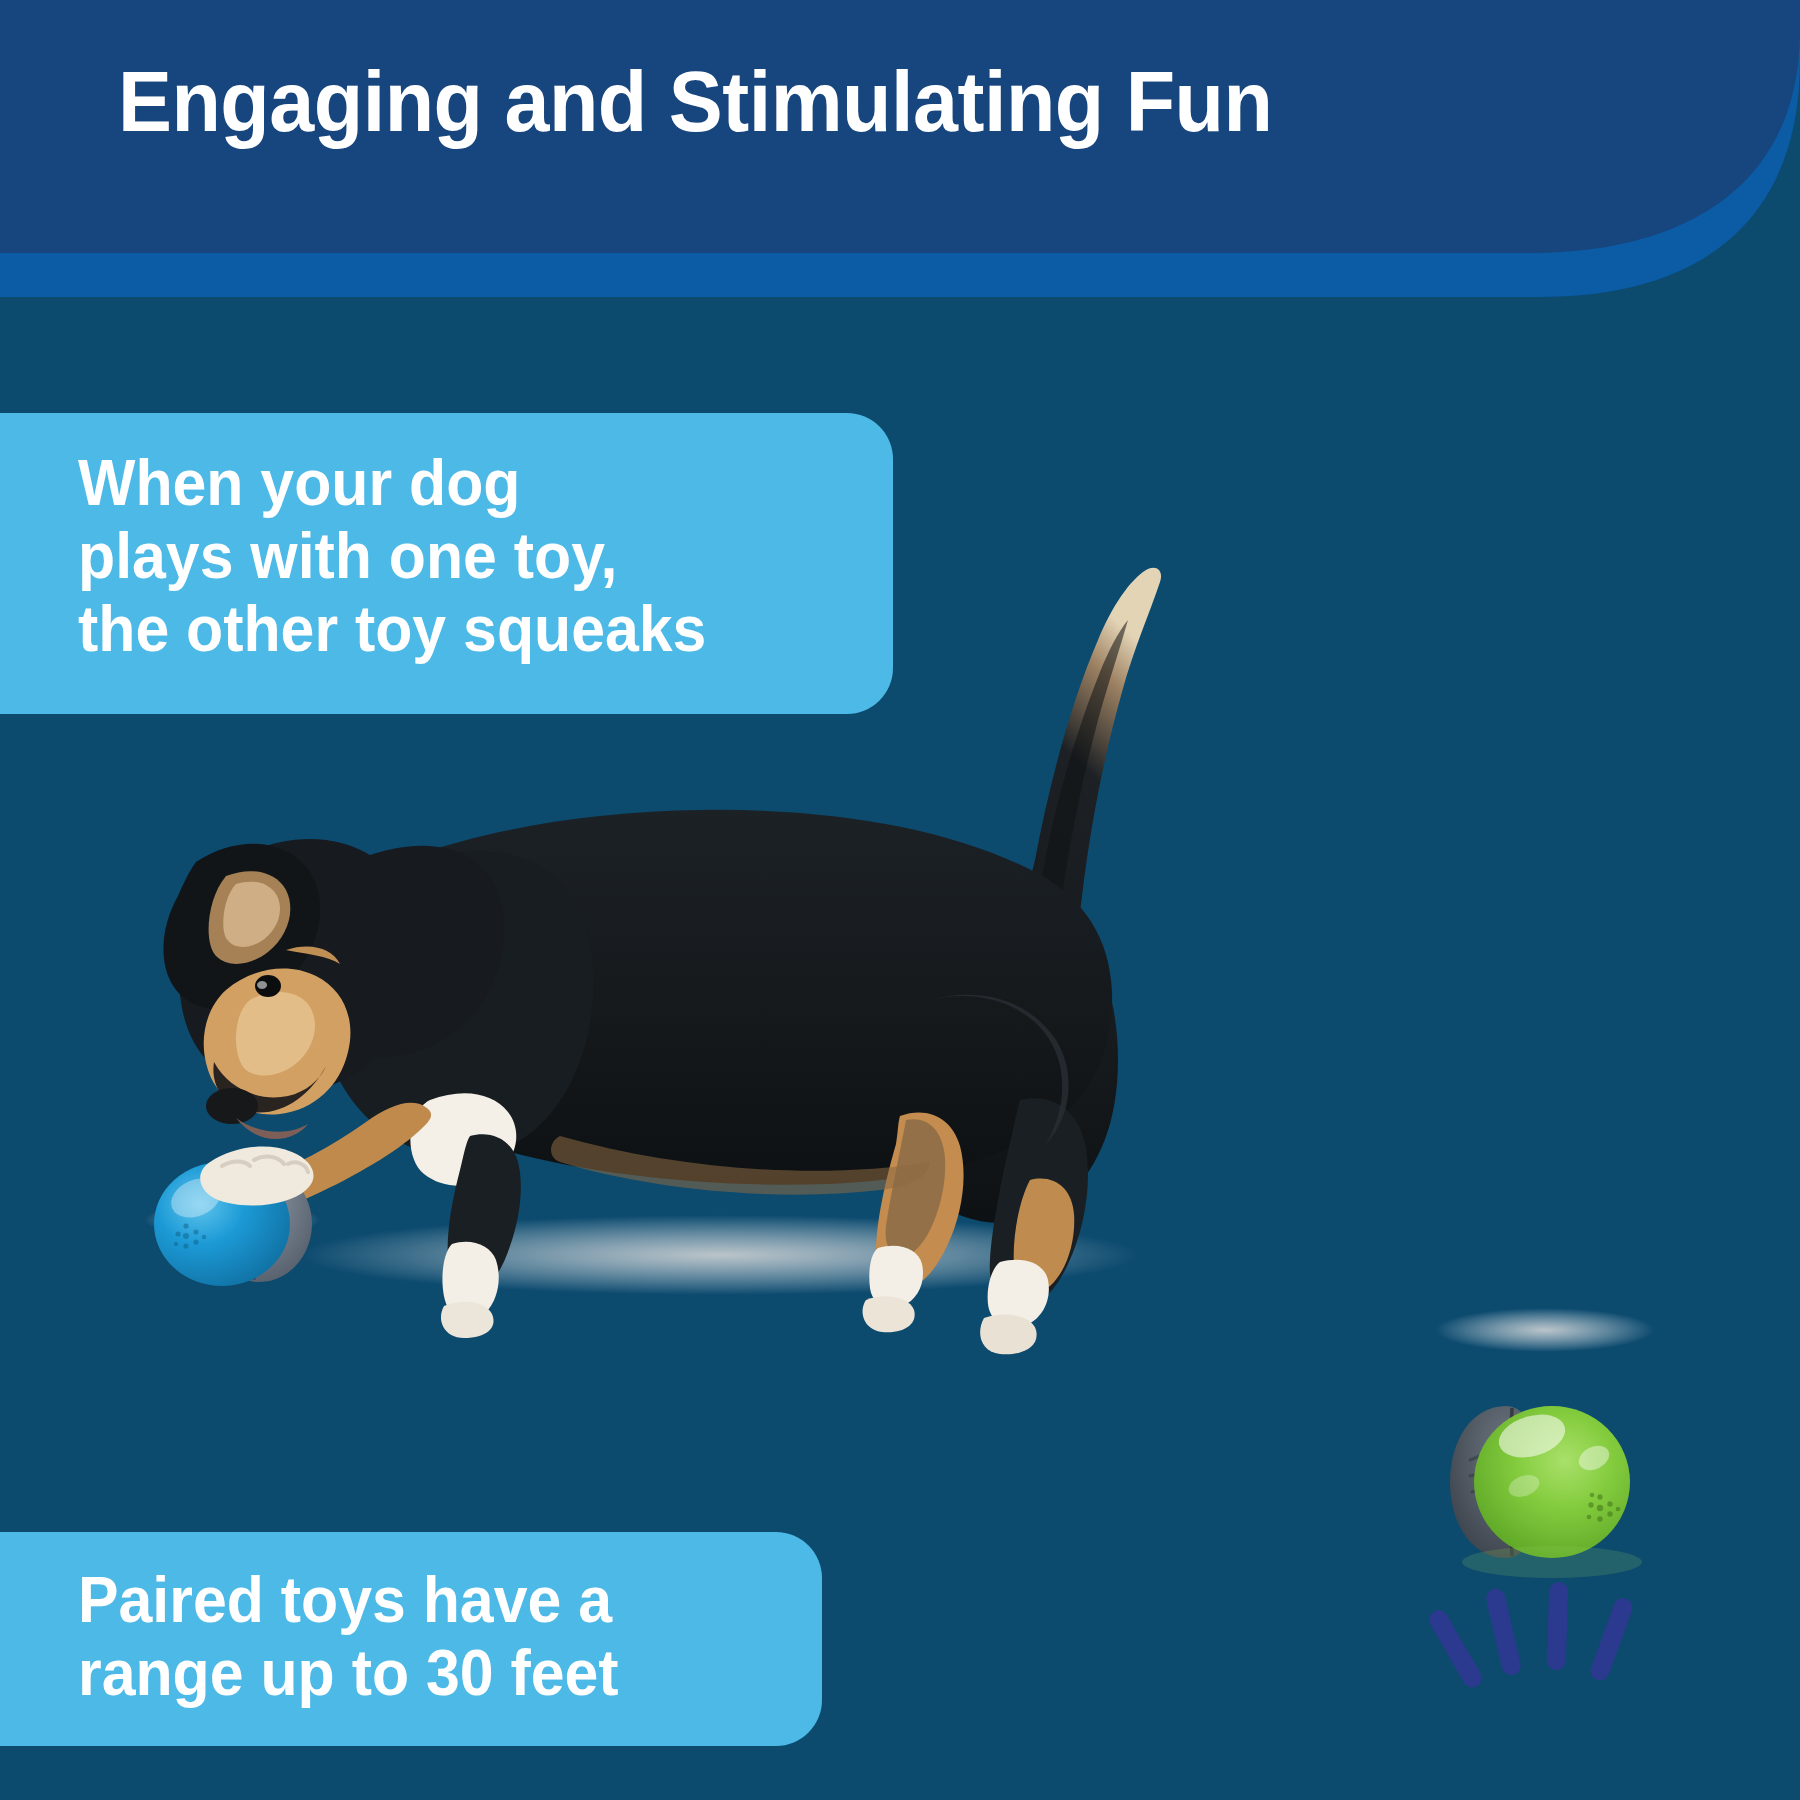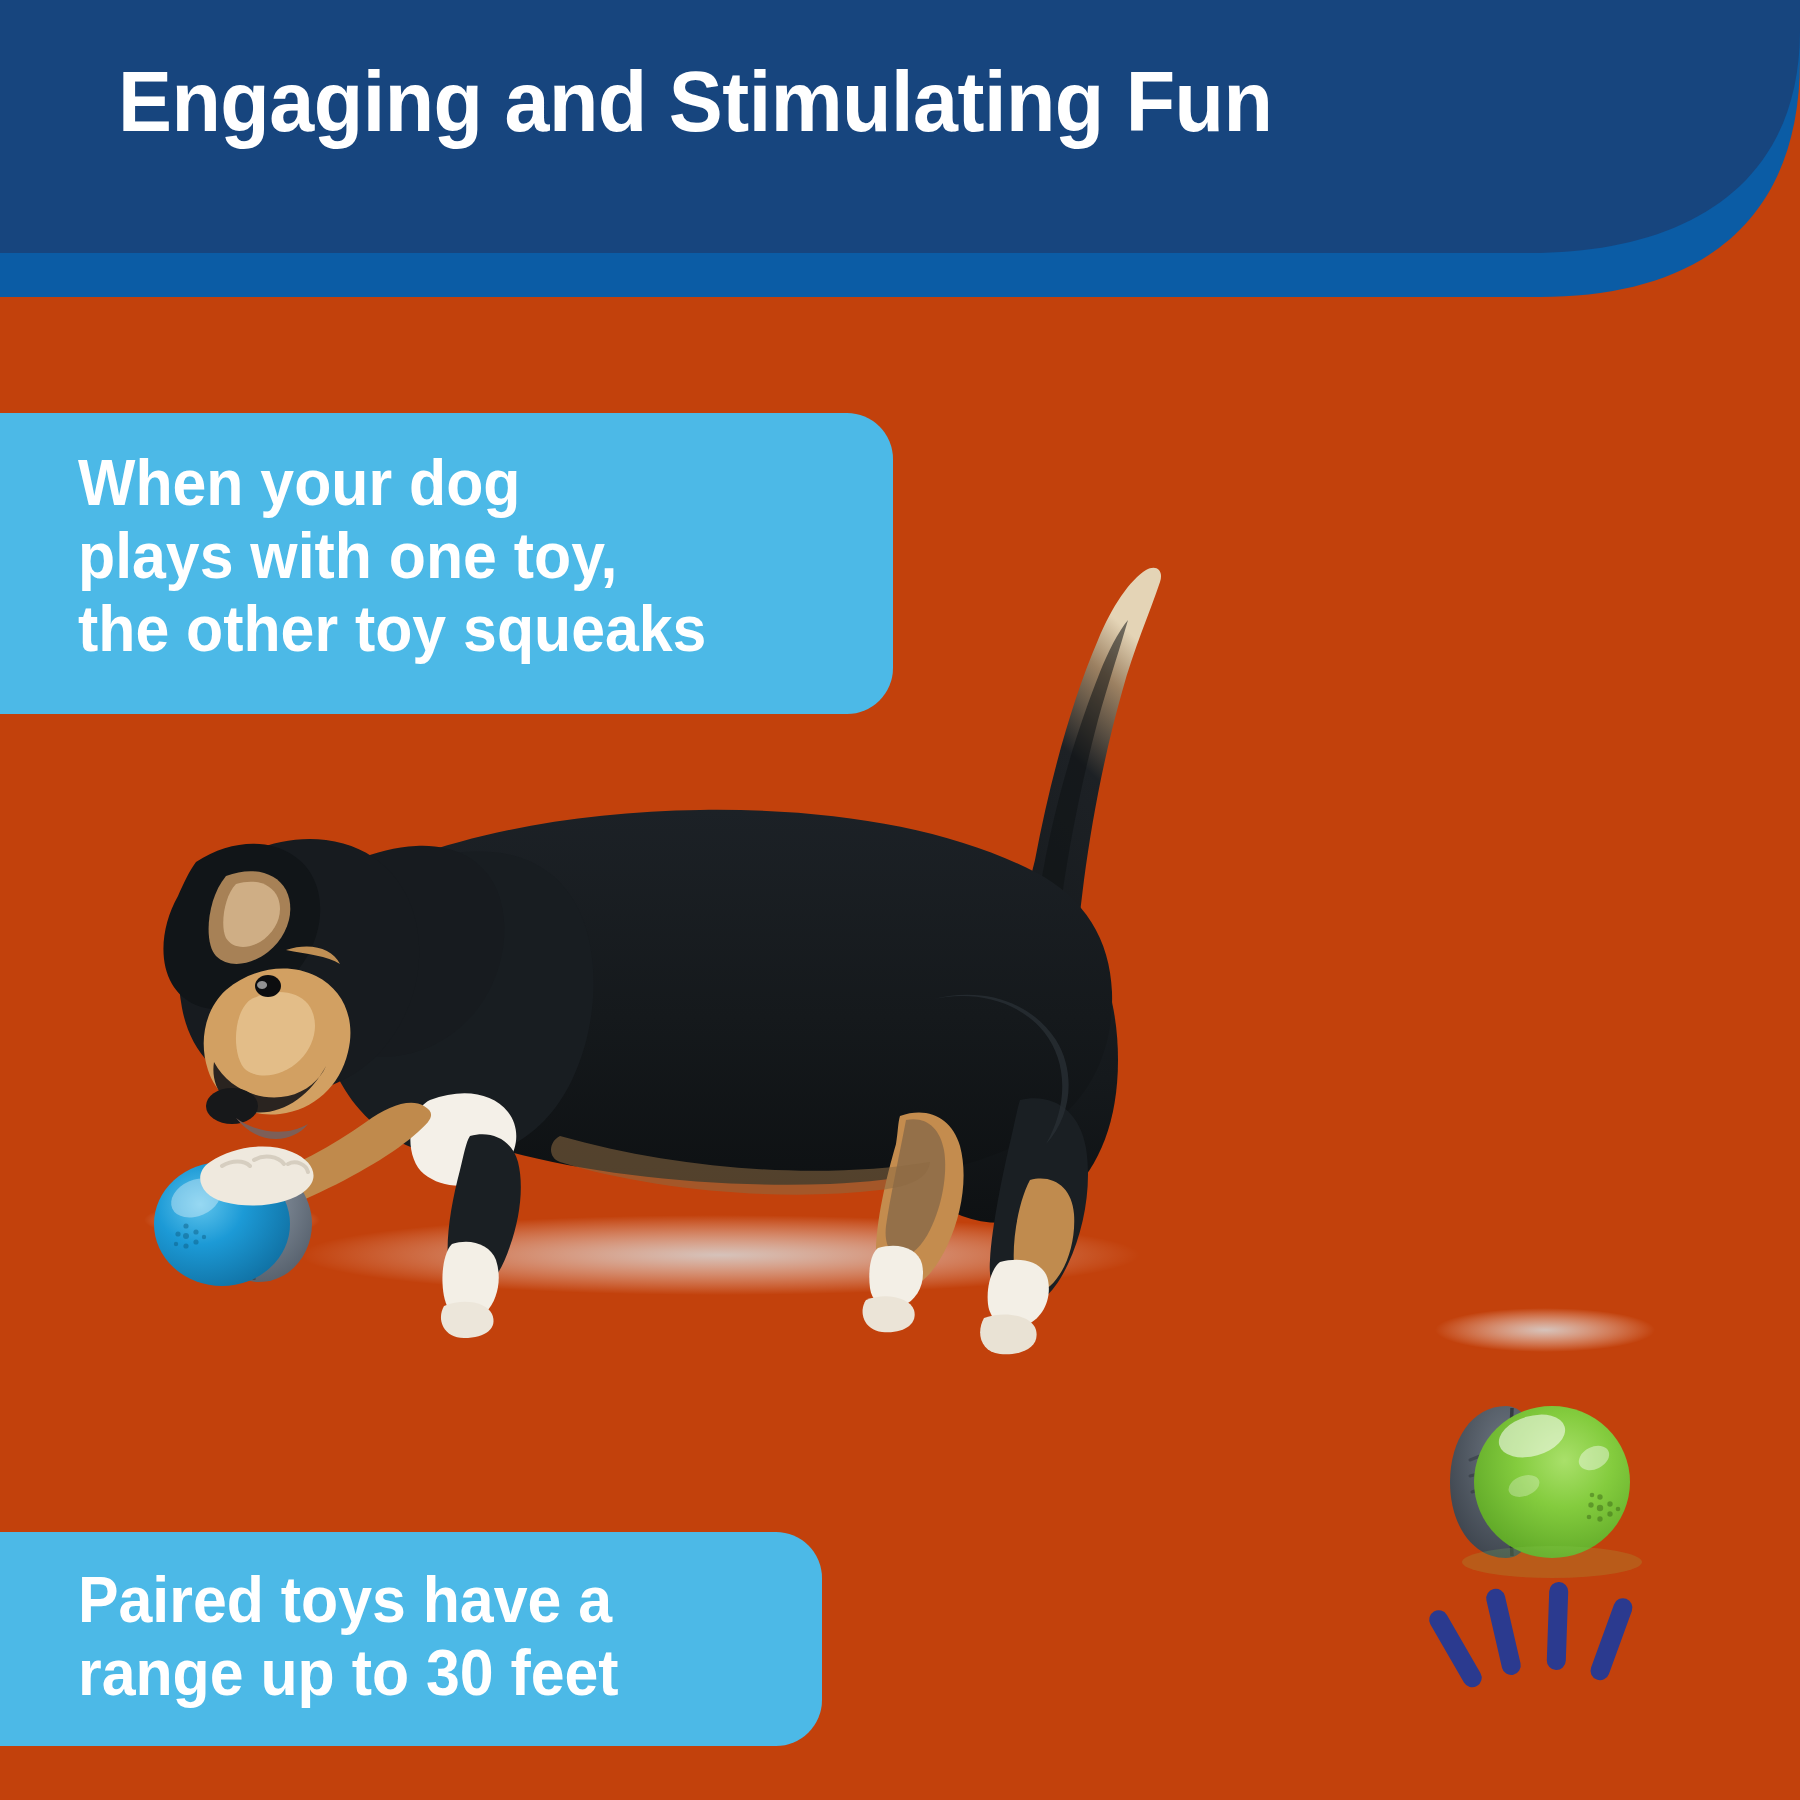--- a/index.html
+++ b/index.html
@@ -10,21 +10,21 @@
   body {
     width: 1800px;
     height: 1800px;
     font-family: "Liberation Sans", sans-serif;
     overflow: hidden;
   }
   #stage {
     position: relative;
     width: 1800px;
     height: 1800px;
-    background: #c2410c;
+    background: #0c4a6e;
     overflow: hidden;
   }
 
   
   #header-band {
     position: absolute;
     left: 0;
     top: 0;
     width: 1800px;
     height: 310px;

